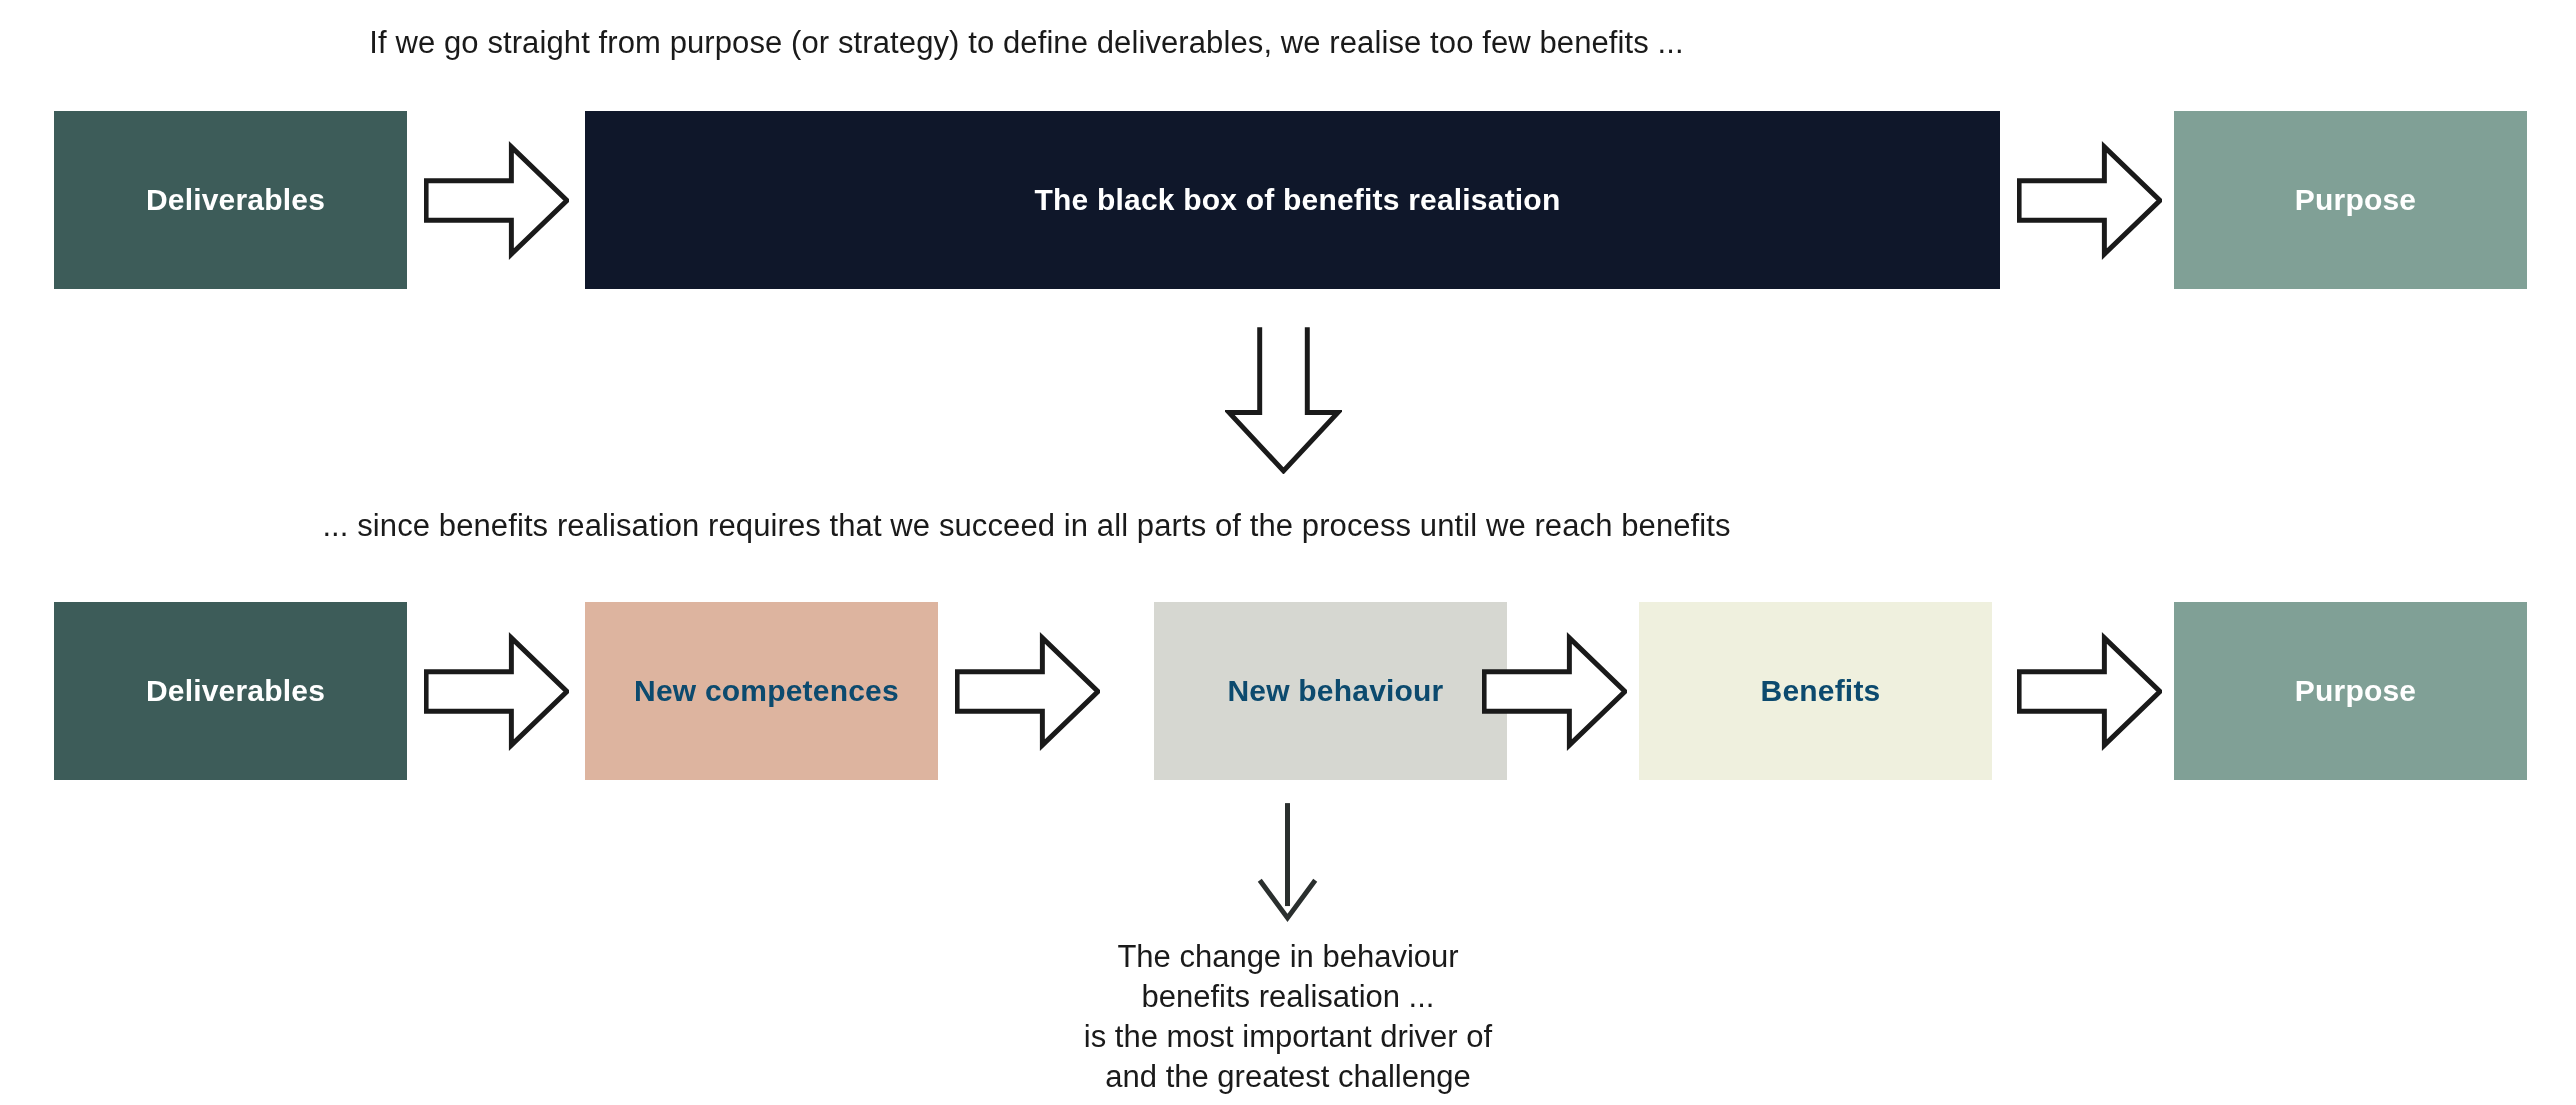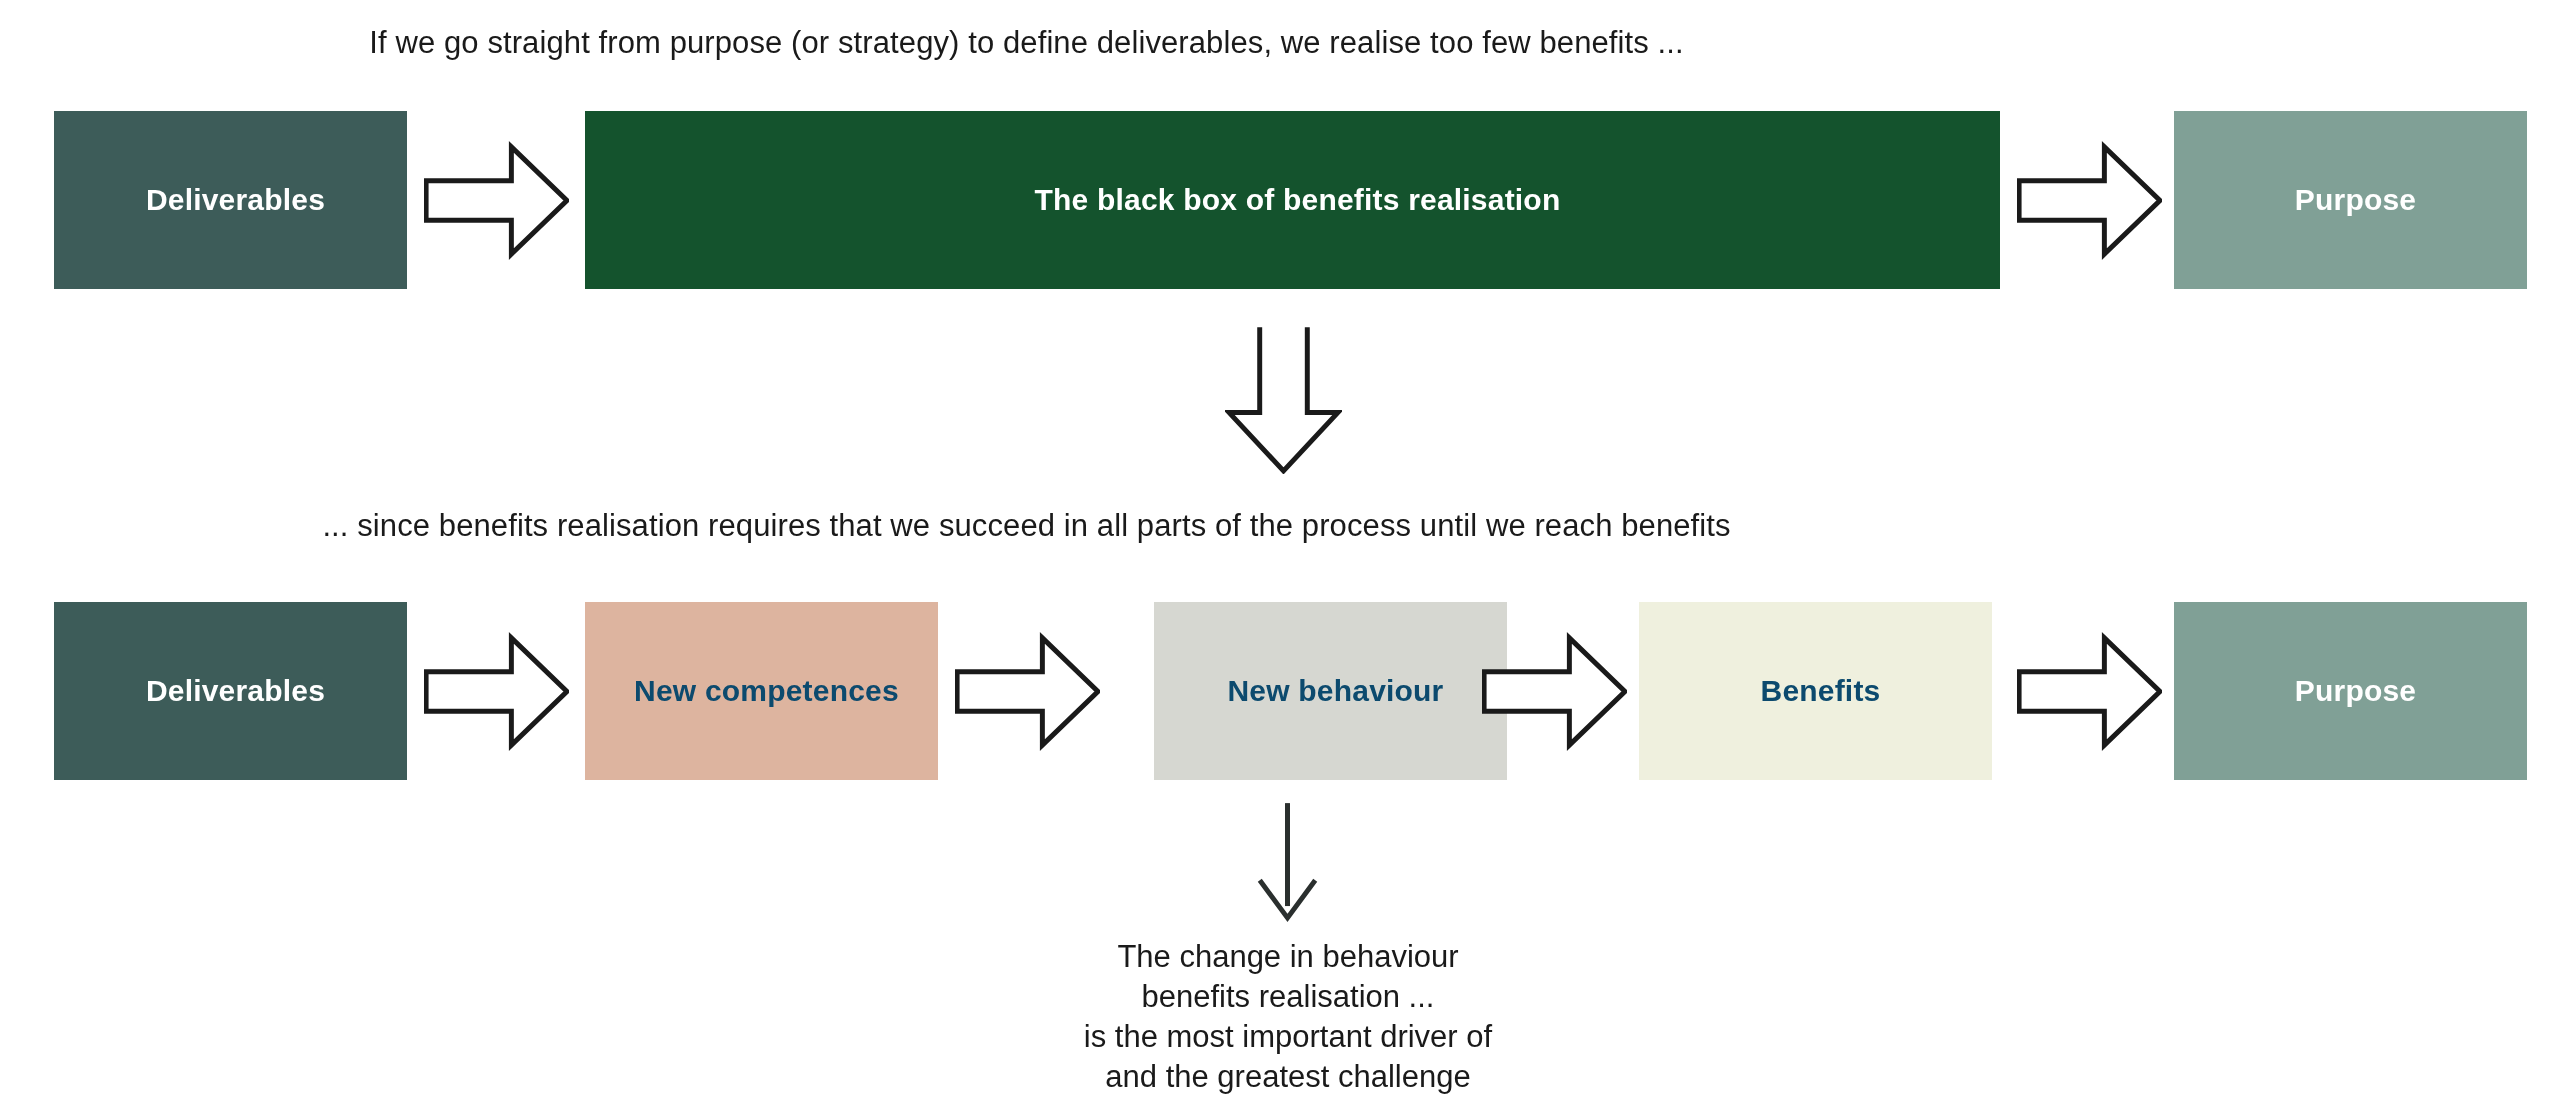--- a/index.html
+++ b/index.html
@@ -98,21 +98,21 @@
   <div class="flow-box" style="left:54px; top:111px; width:353px; height:178px; background:#3D5C59;">
     <span class="box-label label-light">Deliverables</span>
   </div>
 
   <div class="block-arrow" style="left:424px; top:141px; width:145px; height:119px;">
     <svg width="145" height="119" viewBox="0 0 146 120">
       <polygon points="2,40 88,40 88,6 144,60 88,114 88,80 2,80" fill="#ffffff" stroke="#1A1A1A" stroke-width="5" stroke-linejoin="miter"></polygon>
     </svg>
   </div>
 
-  <div class="flow-box" style="left:585px; top:111px; width:1415px; height:178px; background:#14532d;">
+  <div class="flow-box" style="left:585px; top:111px; width:1415px; height:178px; background:#0f172a;">
     <span class="box-label label-light">The black box of benefits realisation</span>
   </div>
 
   <div class="block-arrow" style="left:2017px; top:141px; width:145px; height:119px;">
     <svg width="145" height="119" viewBox="0 0 146 120">
       <polygon points="2,40 88,40 88,6 144,60 88,114 88,80 2,80" fill="#ffffff" stroke="#1A1A1A" stroke-width="5" stroke-linejoin="miter"></polygon>
     </svg>
   </div>
 
   <div class="flow-box" style="left:2174px; top:111px; width:353px; height:178px; background:#80A096;">

